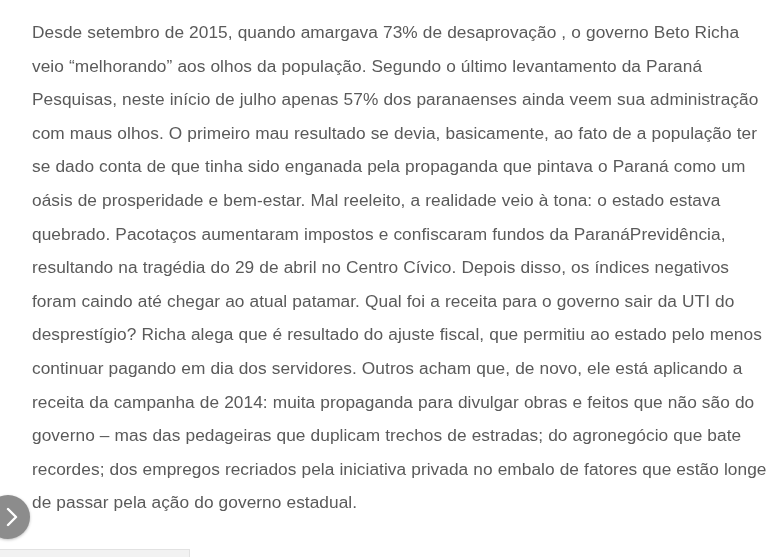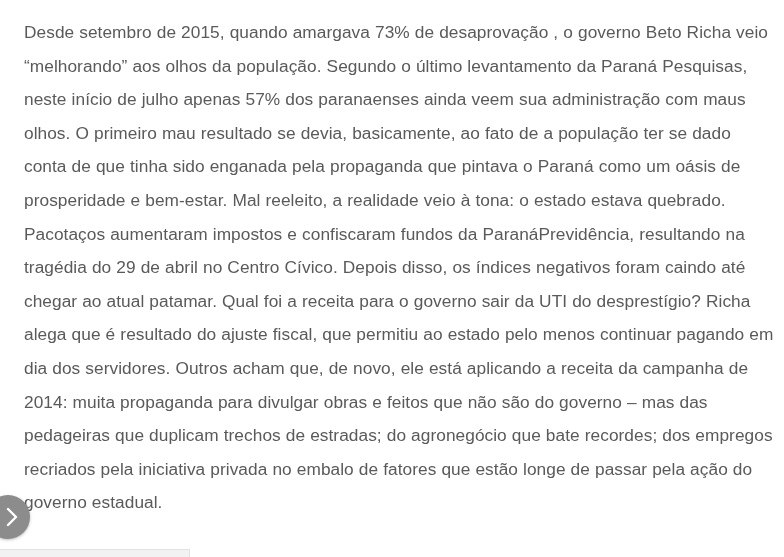--- a/index.html
+++ b/index.html
@@ -18,21 +18,21 @@
     width: 784px;
     height: 557px;
     background: #ffffff;
     box-sizing: border-box;
   }
   .article-body {
     position: absolute;
     left: 0;
     top: 0;
     width: 784px;
-    padding: 16px 10px 0 24px;
+    padding: 16px 10px 0 32px;
     box-sizing: border-box;
   }
   .article-paragraph {
     margin: 0;
     font-family: "Liberation Sans", sans-serif;
     font-size: 17.3px;
     line-height: 33.6px;
     color: #5a5a5a;
     text-align: left;
     letter-spacing: 0.05px;

